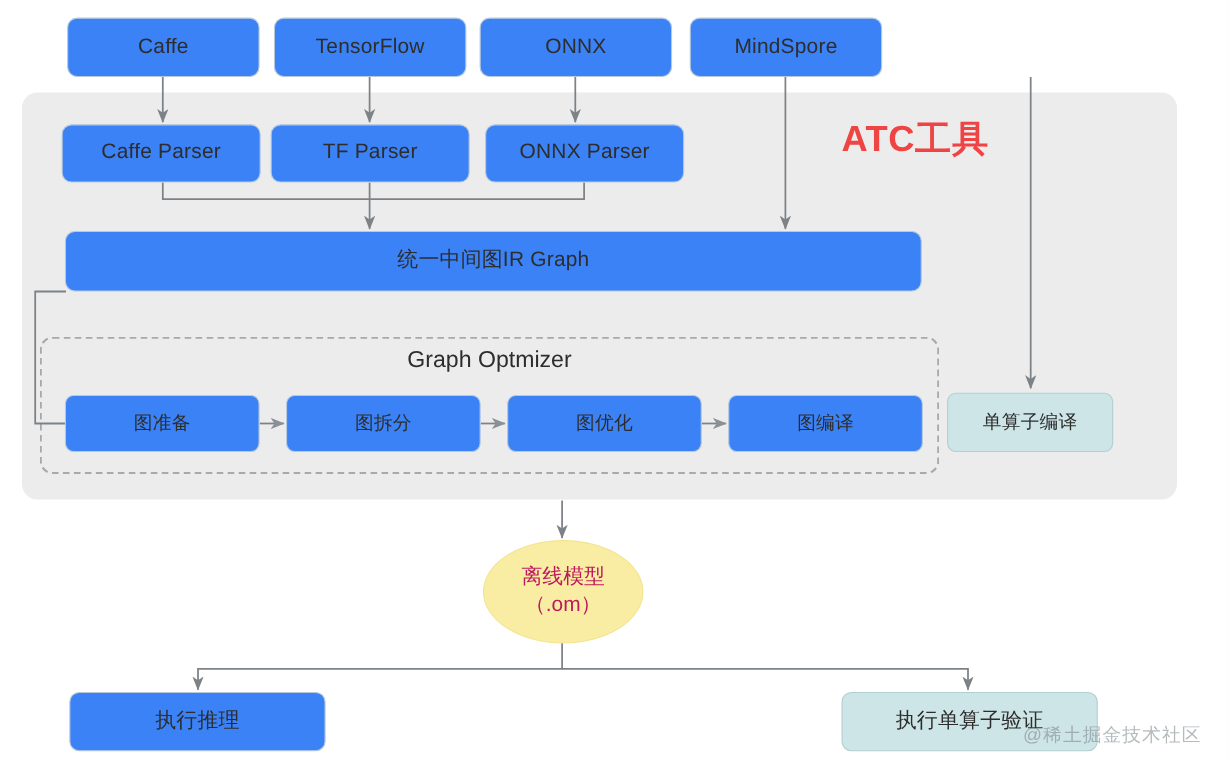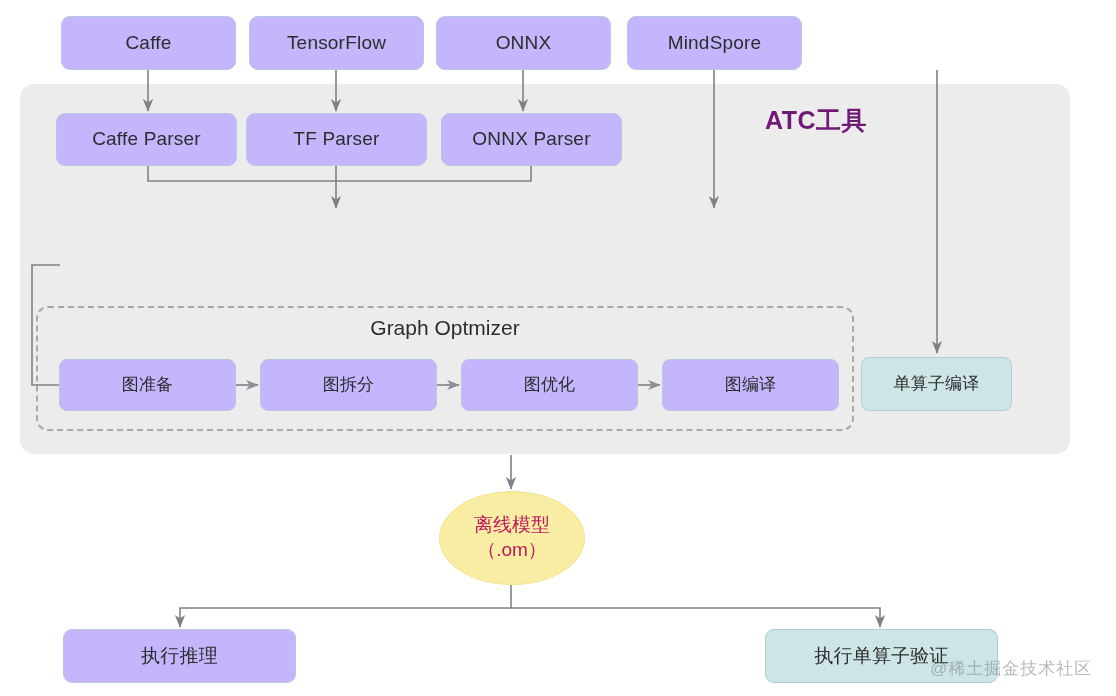--- a/index.html
+++ b/index.html
@@ -33,43 +33,43 @@
     justify-content: center;
     text-align: center;
     border-radius: 9px;
     border: 1px solid #b9c6d4;
     color: #2d2d2d;
     line-height: 1.28;
     font-size: 19px;
     letter-spacing: .2px;
   }
   .node.blue {
-    background: #c4b5fd;
+    background: #3b82f6;
     border-color: #b6c9de;
   }
   .node.teal {
     background: #cde5e6;
     border-color: #b2cfd1;
   }
   .node.small {
     font-size: 17px;
     border-radius: 8px;
     text-align: right;
   }
   .atc-panel {
     position: absolute;
     background: #ececec;
     border-radius: 14px;
     border: none;
   }
   .atc-title {
     position: absolute;
-    font-size: 25px;
+    font-size: 33px;
     font-weight: bold;
-    color: #701a75;
+    color: #ef4444;
     letter-spacing: .5px;
   }
   .optimizer-box {
     position: absolute;
     box-sizing: border-box;
     border: 2px dashed #a9a9a9;
     border-radius: 12px;
     background: transparent;
   }
   .optimizer-title {
@@ -154,20 +154,21 @@
 
   <div class="node blue" style="left:61px; top:16px; width:175px; height:54px;">Caffe</div>
   <div class="node blue" style="left:249px; top:16px; width:175px; height:54px;">TensorFlow</div>
   <div class="node blue" style="left:436px; top:16px; width:175px; height:54px;">ONNX</div>
   <div class="node blue" style="left:627px; top:16px; width:175px; height:54px;">MindSpore</div>
 
   <div class="node blue" style="left:56px; top:113px; width:181px; height:53px;">Caffe Parser</div>
   <div class="node blue" style="left:441px; top:113px; width:181px; height:53px;">ONNX Parser</div>
   <div class="node blue" style="left:246px; top:113px; width:181px; height:53px;">TF Parser</div>
 
+  <div class="node blue" style="left:59px; top:210px; width:779px; height:55px;">统一中间图IR Graph</div>
 
   <div class="node blue small" style="left:59px; top:359px; width:177px; height:52px;">图准备</div>
   <div class="node blue small" style="left:260px; top:359px; width:177px; height:52px;">图拆分</div>
   <div class="node blue small" style="left:461px; top:359px; width:177px; height:52px;">图优化</div>
   <div class="node blue small" style="left:662px; top:359px; width:177px; height:52px;">图编译</div>
 
   <div class="node teal small" style="left:861px; top:357px; width:151px; height:54px;">单算子编译</div>
 
   <div class="ellipse" style="left:439px; top:491px; width:144px; height:92px;">
     <span>离线模型</span>

